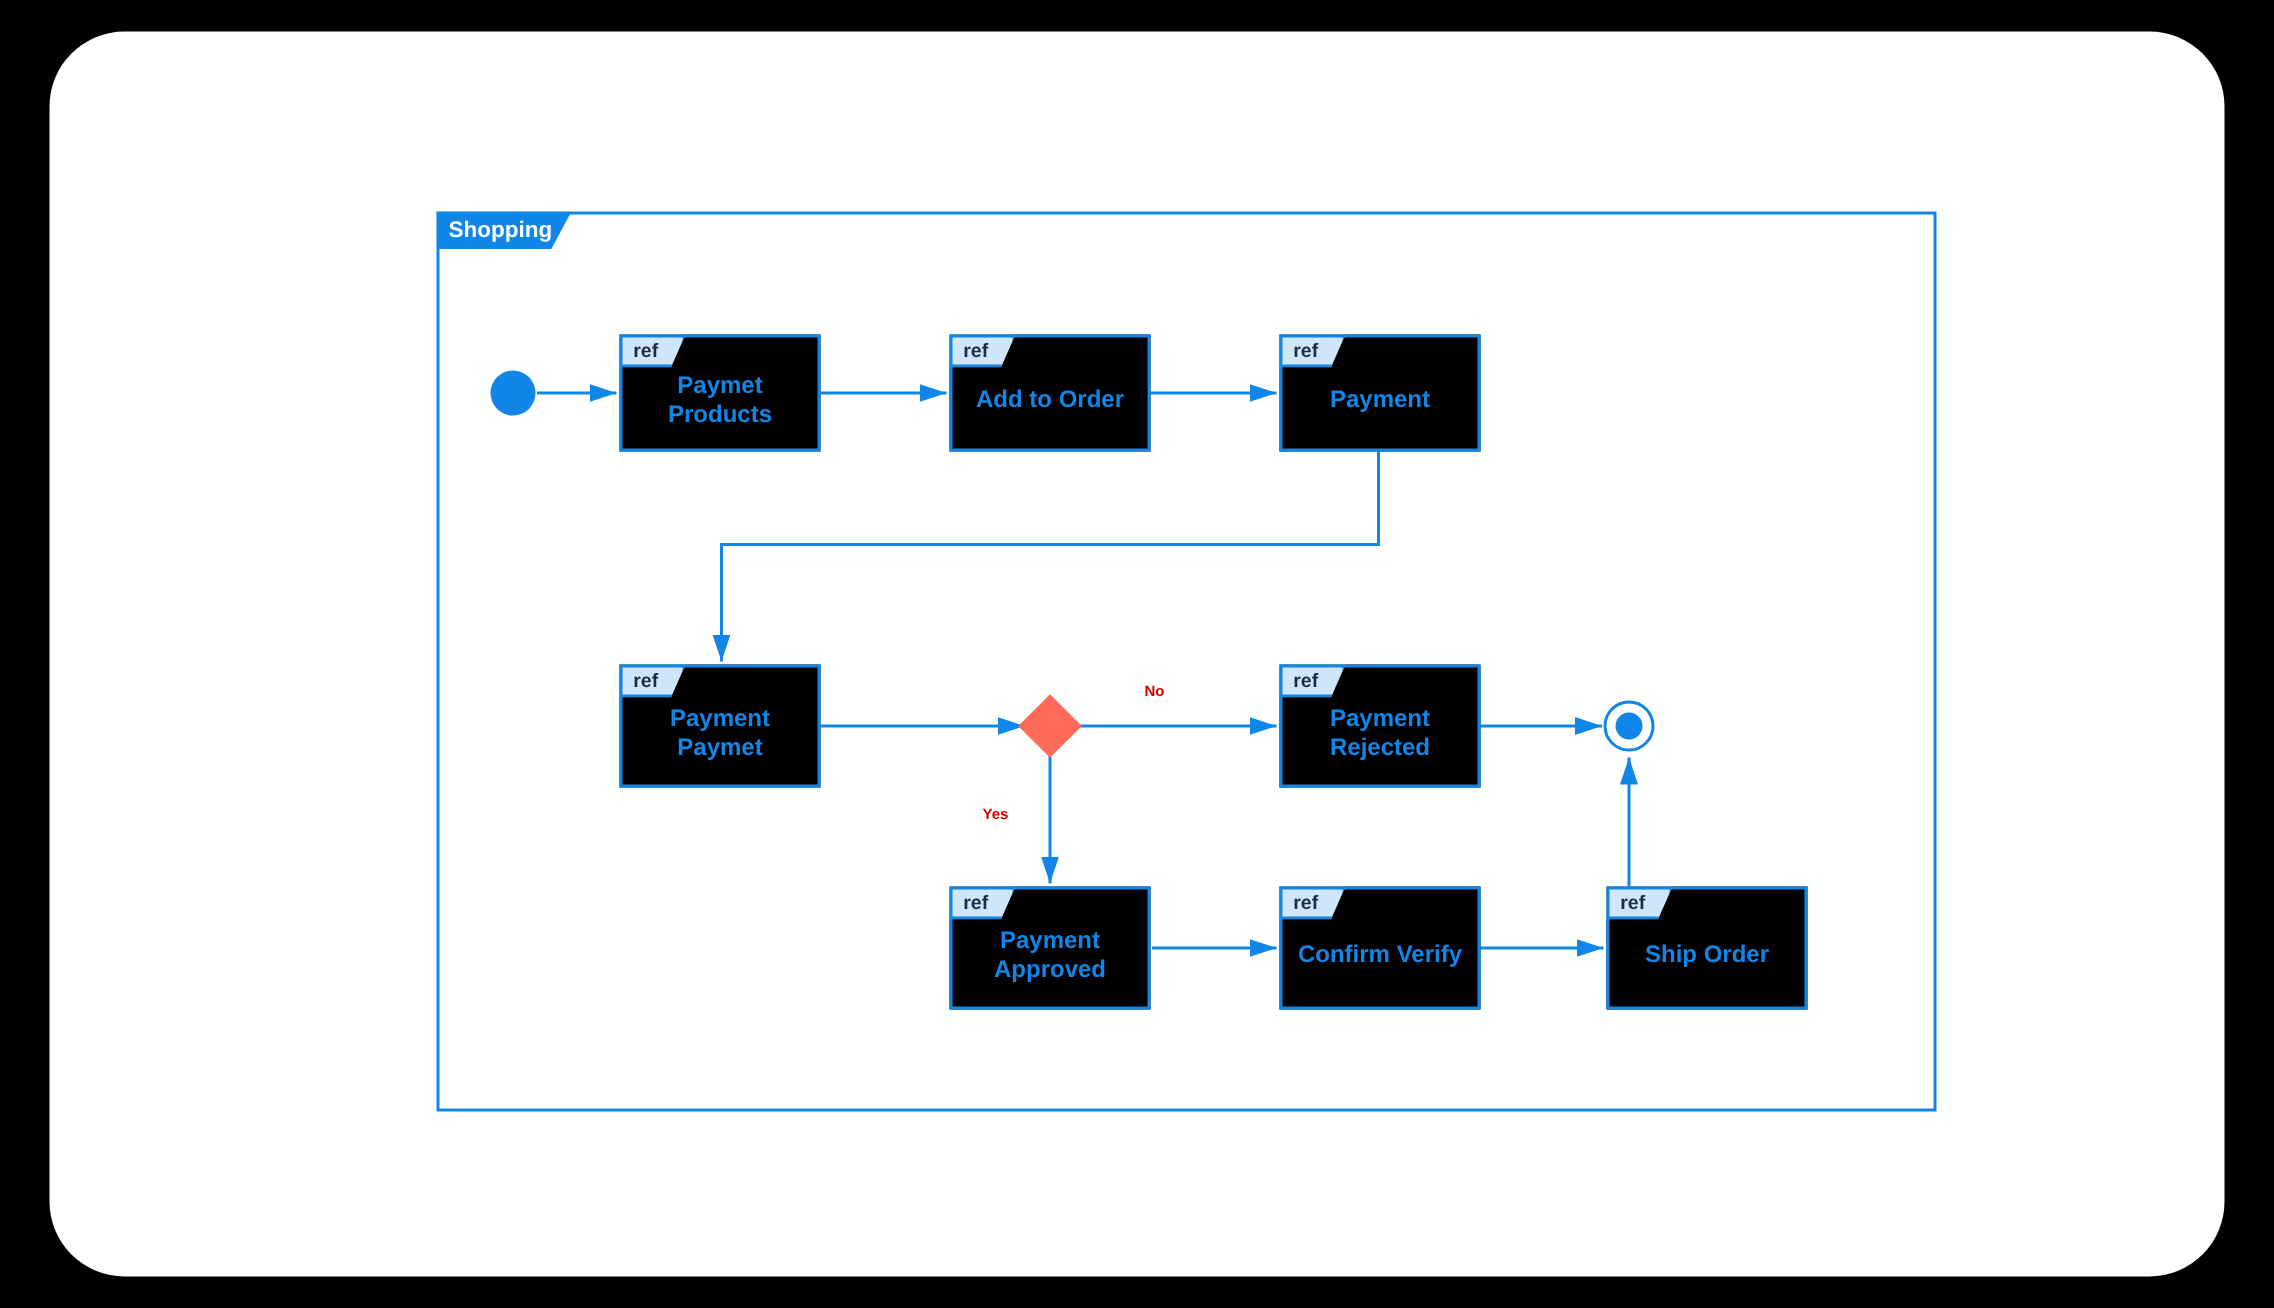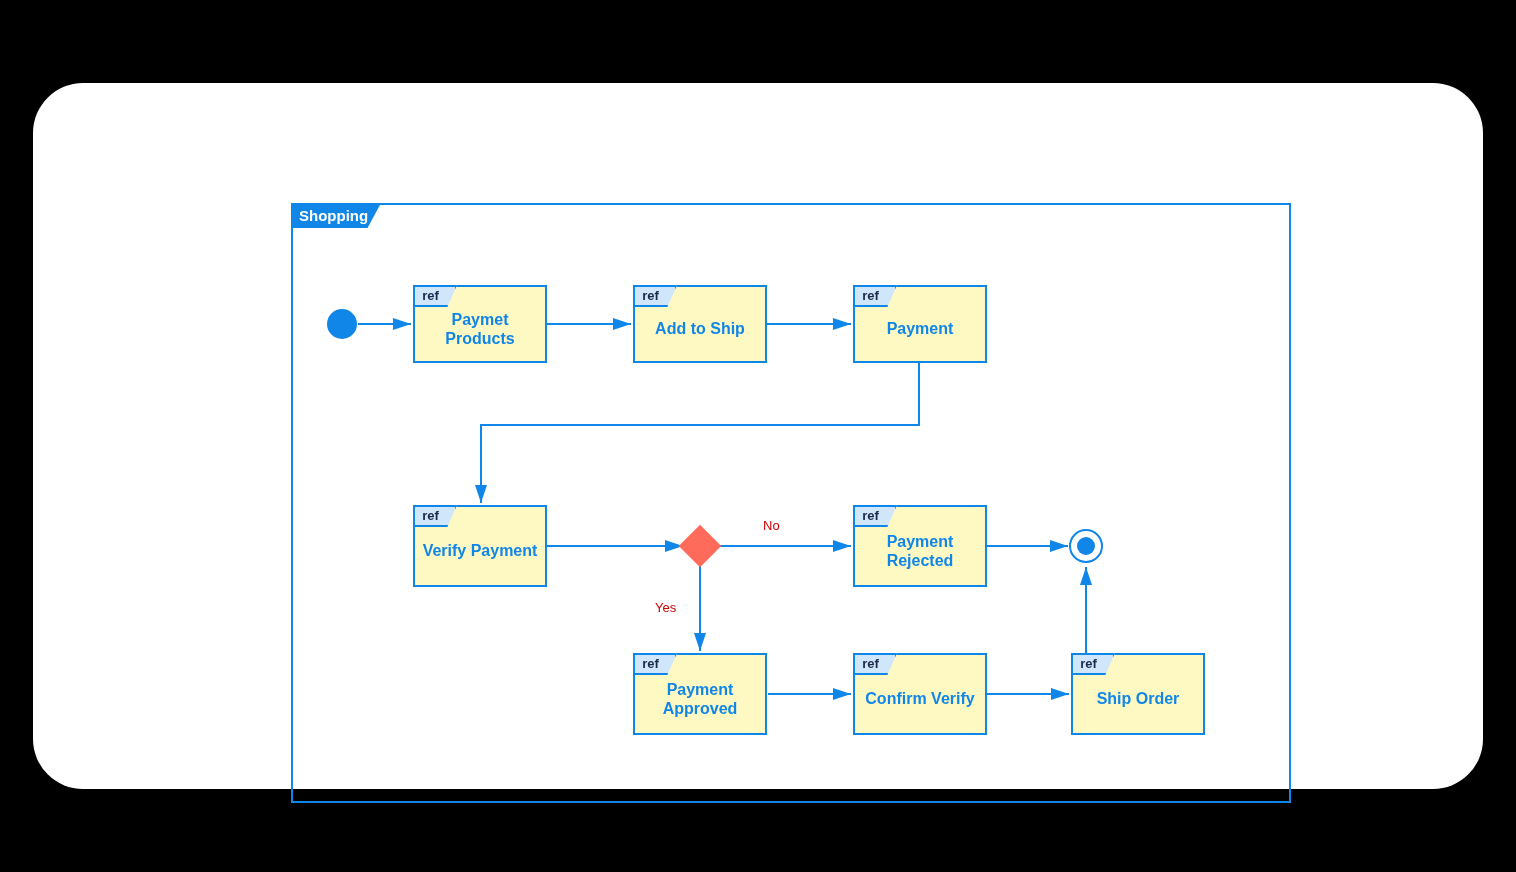--- a/index.html
+++ b/index.html
@@ -7,21 +7,21 @@
     font-family: Arial, Helvetica, sans-serif;
     background: #000;
     width: 1516px;
     height: 872px;
     display: flex;
     align-items: center;
     justify-content: center;
   }
   .canvas {
     width: 1450px;
-    height: 706px;
+    height: 830px;
     background: #fff;
     border-radius: 50px;
     position: relative;
     padding-left: 28px;
   }
   .frame {
     position: absolute;
     left: 258px;
     top: 120px;
     width: 1000px;
@@ -60,21 +60,21 @@
   }
   .end-node-inner {
     width: 18px;
     height: 18px;
     background: #1086e8;
     border-radius: 50%;
   }
   .ref-box {
     position: absolute;
     border: 2px solid #1086e8;
-    background: #fef9c3;
+    background: #000000;
     display: flex;
     align-items: center;
     justify-content: center;
     text-align: center;
     color: #1086e8;
     font-weight: bold;
     font-size: 16px;
     padding: 4px;
   }
   .ref-tab {
@@ -99,22 +99,22 @@
   .decision {
     position: absolute;
     width: 30px;
     height: 30px;
     background: #ff6b5b;
     transform: rotate(45deg);
   }
   .condition-label {
     position: absolute;
     color: #d40000;
-    font-weight: normal;
-    font-size: 13px;
+    font-weight: bold;
+    font-size: 10px;
   }
   svg.connectors {
     position: absolute;
     left: 0;
     top: 0;
     width: 100%;
     height: 100%;
     pointer-events: none;
   }
   svg.connectors line, svg.connectors polyline {
@@ -162,31 +162,31 @@
 
     <div class="node start-node" style="left:34px; top:104px;"></div>
 
     <div class="ref-box" style="left:120px; top:80px; width:134px; height:78px;">
       <div class="ref-tab">ref</div>
       <div class="ref-label">Paymet Products</div>
     </div>
 
     <div class="ref-box" style="left:340px; top:80px; width:134px; height:78px;">
       <div class="ref-tab">ref</div>
-      <div class="ref-label">Add to Ship</div>
+      <div class="ref-label">Add to Order</div>
     </div>
 
     <div class="ref-box" style="left:560px; top:80px; width:134px; height:78px;">
       <div class="ref-tab">ref</div>
       <div class="ref-label">Payment</div>
     </div>
 
     <div class="ref-box" style="left:120px; top:300px; width:134px; height:82px;">
       <div class="ref-tab">ref</div>
-      <div class="ref-label">Verify Payment</div>
+      <div class="ref-label">Payment Paymet</div>
     </div>
 
     <div class="decision" style="left:392px; top:326px;"></div>
 
     <div class="condition-label" style="left:470px; top:313px;">No</div>
     <div class="condition-label" style="left:362px; top:395px;">Yes</div>
 
     <div class="ref-box" style="left:560px; top:300px; width:134px; height:82px;">
       <div class="ref-tab">ref</div>
       <div class="ref-label">Payment Rejected</div>

